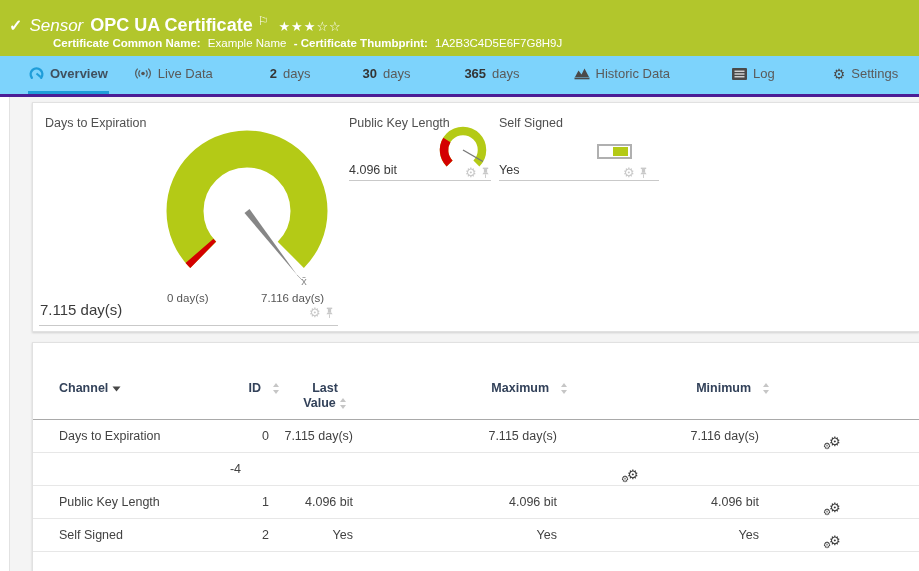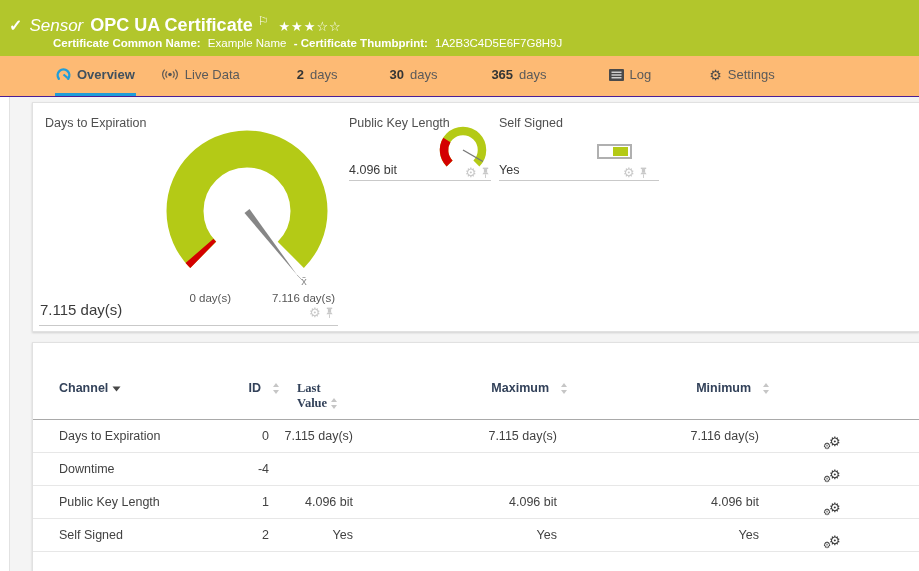--- a/index.html
+++ b/index.html
@@ -16,63 +16,63 @@
   .check { font-size:16px; font-weight:bold; margin-right:7px; }
   .sensor-word { font-style:italic; font-size:17px; margin-right:7px; }
   .sensor-title { font-size:18px; font-weight:bold;margin-top:8px; }
   .flag { font-size:12px; margin-left:5px; position:relative; top:-6px; }
   .stars { font-size:13px; letter-spacing:1px; margin-left:10px; }
   .gb-row2 { padding:1px 0 0 53px; font-size:11.5px; }
   .gb-row2 .lbl { font-weight:bold; }
   .gb-row2 span { margin-right:4px; }
 
   
-  .tabbar { height:41px; background:#fdba74; border-bottom:1px solid #4c1d95;
-            display:flex; padding-left:55px; }
+  .tabbar { height:41px; background:#7dd3fc; border-bottom:3px solid #4c1d95;
+            display:flex; padding-left:28px; }
   .tab { display:flex; align-items:center; gap:6px; font-size:13px; color:#5a5a5a;
          border-bottom:3px solid transparent; padding:0 1px; white-space:nowrap; }
   .tab .num { font-weight:bold; color:#343434; }
   .tab.active { border-bottom-color:#1f9dd9; color:#40505e; font-weight:bold; }
   .m1{margin-left:24px}.m2{margin-left:55px}.m3{margin-left:50px}
   .m4{margin-left:52px}.m5{margin-left:52px}.m6{margin-left:60px}.m7{margin-left:56px}
 
   
   .page { position:absolute; top:97px; left:9px; right:0; bottom:0;
           background:#f4f4f4; border-left:1px solid #e2e2e2; }
   .panel { position:relative; background:#fff; border:1px solid #e1e1e1; border-right:none;
            box-shadow:0 1px 2px rgba(0,0,0,.15); margin-left:22px; }
   .panel-overview { margin-top:5px; height:230px; }
   .panel-table { margin-top:10px; height:300px; }
 
   .abs { position:absolute; }
   .g-title { font-size:12.5px; color:#4f4f4f; }
   .g-value-big { font-size:15px; color:#3a3a3a; }
   .g-value { font-size:12.5px; color:#3a3a3a; }
-  .g-axislbl { font-size:11.5px; color:#555; text-align:right; }
+  .g-axislbl { font-size:11.5px; color:#555; text-align:left; }
   .sep { border-bottom:1px solid #c9c9c9; height:0; }
 
   .mini-icons { display:flex; align-items:center; gap:4px; color:#c9c9c9; }
   .mini-gear { font-size:13px; line-height:1; }
 
   
   .toggle { width:35px; height:15px; border:2px solid #b0b0b0; background:#fff; position:relative; }
   .toggle .knob { position:absolute; right:2px; top:1px; width:15px; height:9px; background:#b4ca16; }
 
   
   .t-head, .t-row { display:grid; grid-template-columns:182px 28px 84px 204px 202px 140px;
                     padding-left:26px; }
   .t-head { margin-top:36px; height:41px; border-bottom:1px solid #a9a9a9;
             font-size:12.5px; font-weight:bold; color:#33425a; }
   .t-head > div { padding-top:2px; }
   .t-row { height:33px; align-items:center; border-bottom:1px solid #e7e7e7;
            font-size:12.5px; color:#424242; }
   .cell-r { text-align:right; }
   .hdr-flex { display:flex; align-items:flex-start; gap:4px; }
   .hdr-right { display:flex; justify-content:flex-end; align-items:flex-start; gap:11px; }
-  .hdr-center { text-align:left; line-height:15px;font-family:Liberation Serif, serif; }
+  .hdr-center { text-align:center; line-height:15px; }
   .hdr-center .l2 { display:inline-flex; gap:3px; }
   .sort-svg { margin-top:2px; }
   .caret { margin-top:5px; }
   .gear-cell { padding-left:64px; }
   .gearpair { position:relative; width:20px; height:16px; color:#3a3a3a; }
   .gearpair .big { position:absolute; left:6px; top:-2px; font-size:13px; }
   .gearpair .small { position:absolute; left:0; top:5px; font-size:9px; }
 </style>
 </head>
 <body>
@@ -116,20 +116,27 @@
     <span>days</span>
   </div>
   <div class="tab m3">
     <span class="num">30</span>
     <span>days</span>
   </div>
   <div class="tab m4">
     <span class="num">365</span>
     <span>days</span>
   </div>
+  <div class="tab m5">
+    <svg width="16" height="13" viewBox="0 0 16 13">
+      <path d="M1 10 L4.5 3.5 L7.5 7.5 L10.5 1.5 L15 10 Z" fill="#4a4a4a"></path>
+      <rect x="0.5" y="10.5" width="15" height="1.8" fill="#4a4a4a"></rect>
+    </svg>
+    <span>Historic Data</span>
+  </div>
   <div class="tab m6">
     <svg width="15" height="12" viewBox="0 0 15 12">
       <rect x="0" y="0" width="15" height="12" rx="1" fill="#4a4a4a"></rect>
       <line x1="2.5" y1="3.2" x2="12.5" y2="3.2" stroke="#fff" stroke-width="1.1"></line>
       <line x1="2.5" y1="6" x2="12.5" y2="6" stroke="#fff" stroke-width="1.1"></line>
       <line x1="2.5" y1="8.8" x2="12.5" y2="8.8" stroke="#fff" stroke-width="1.1"></line>
     </svg>
     <span>Log</span>
   </div>
   <div class="tab m7">
@@ -253,21 +260,20 @@
     <div class="t-row">
       <div>Days to Expiration</div>
       <div class="cell-r">0</div>
       <div class="cell-r">7.115 day(s)</div>
       <div class="cell-r">7.115 day(s)</div>
       <div class="cell-r">7.116 day(s)</div>
       <div class="gear-cell"><span class="gearpair"><span class="big">⚙</span><span class="small">⚙</span></span></div>
     </div>
 
     <div class="t-row">
-      <div>Downtime</div>
       <div class="cell-r">-4</div>
       <div class="cell-r"></div>
       <div class="cell-r"></div>
       <div class="cell-r"></div>
       <div class="gear-cell"><span class="gearpair"><span class="big">⚙</span><span class="small">⚙</span></span></div>
     </div>
 
     <div class="t-row">
       <div>Public Key Length</div>
       <div class="cell-r">1</div>

